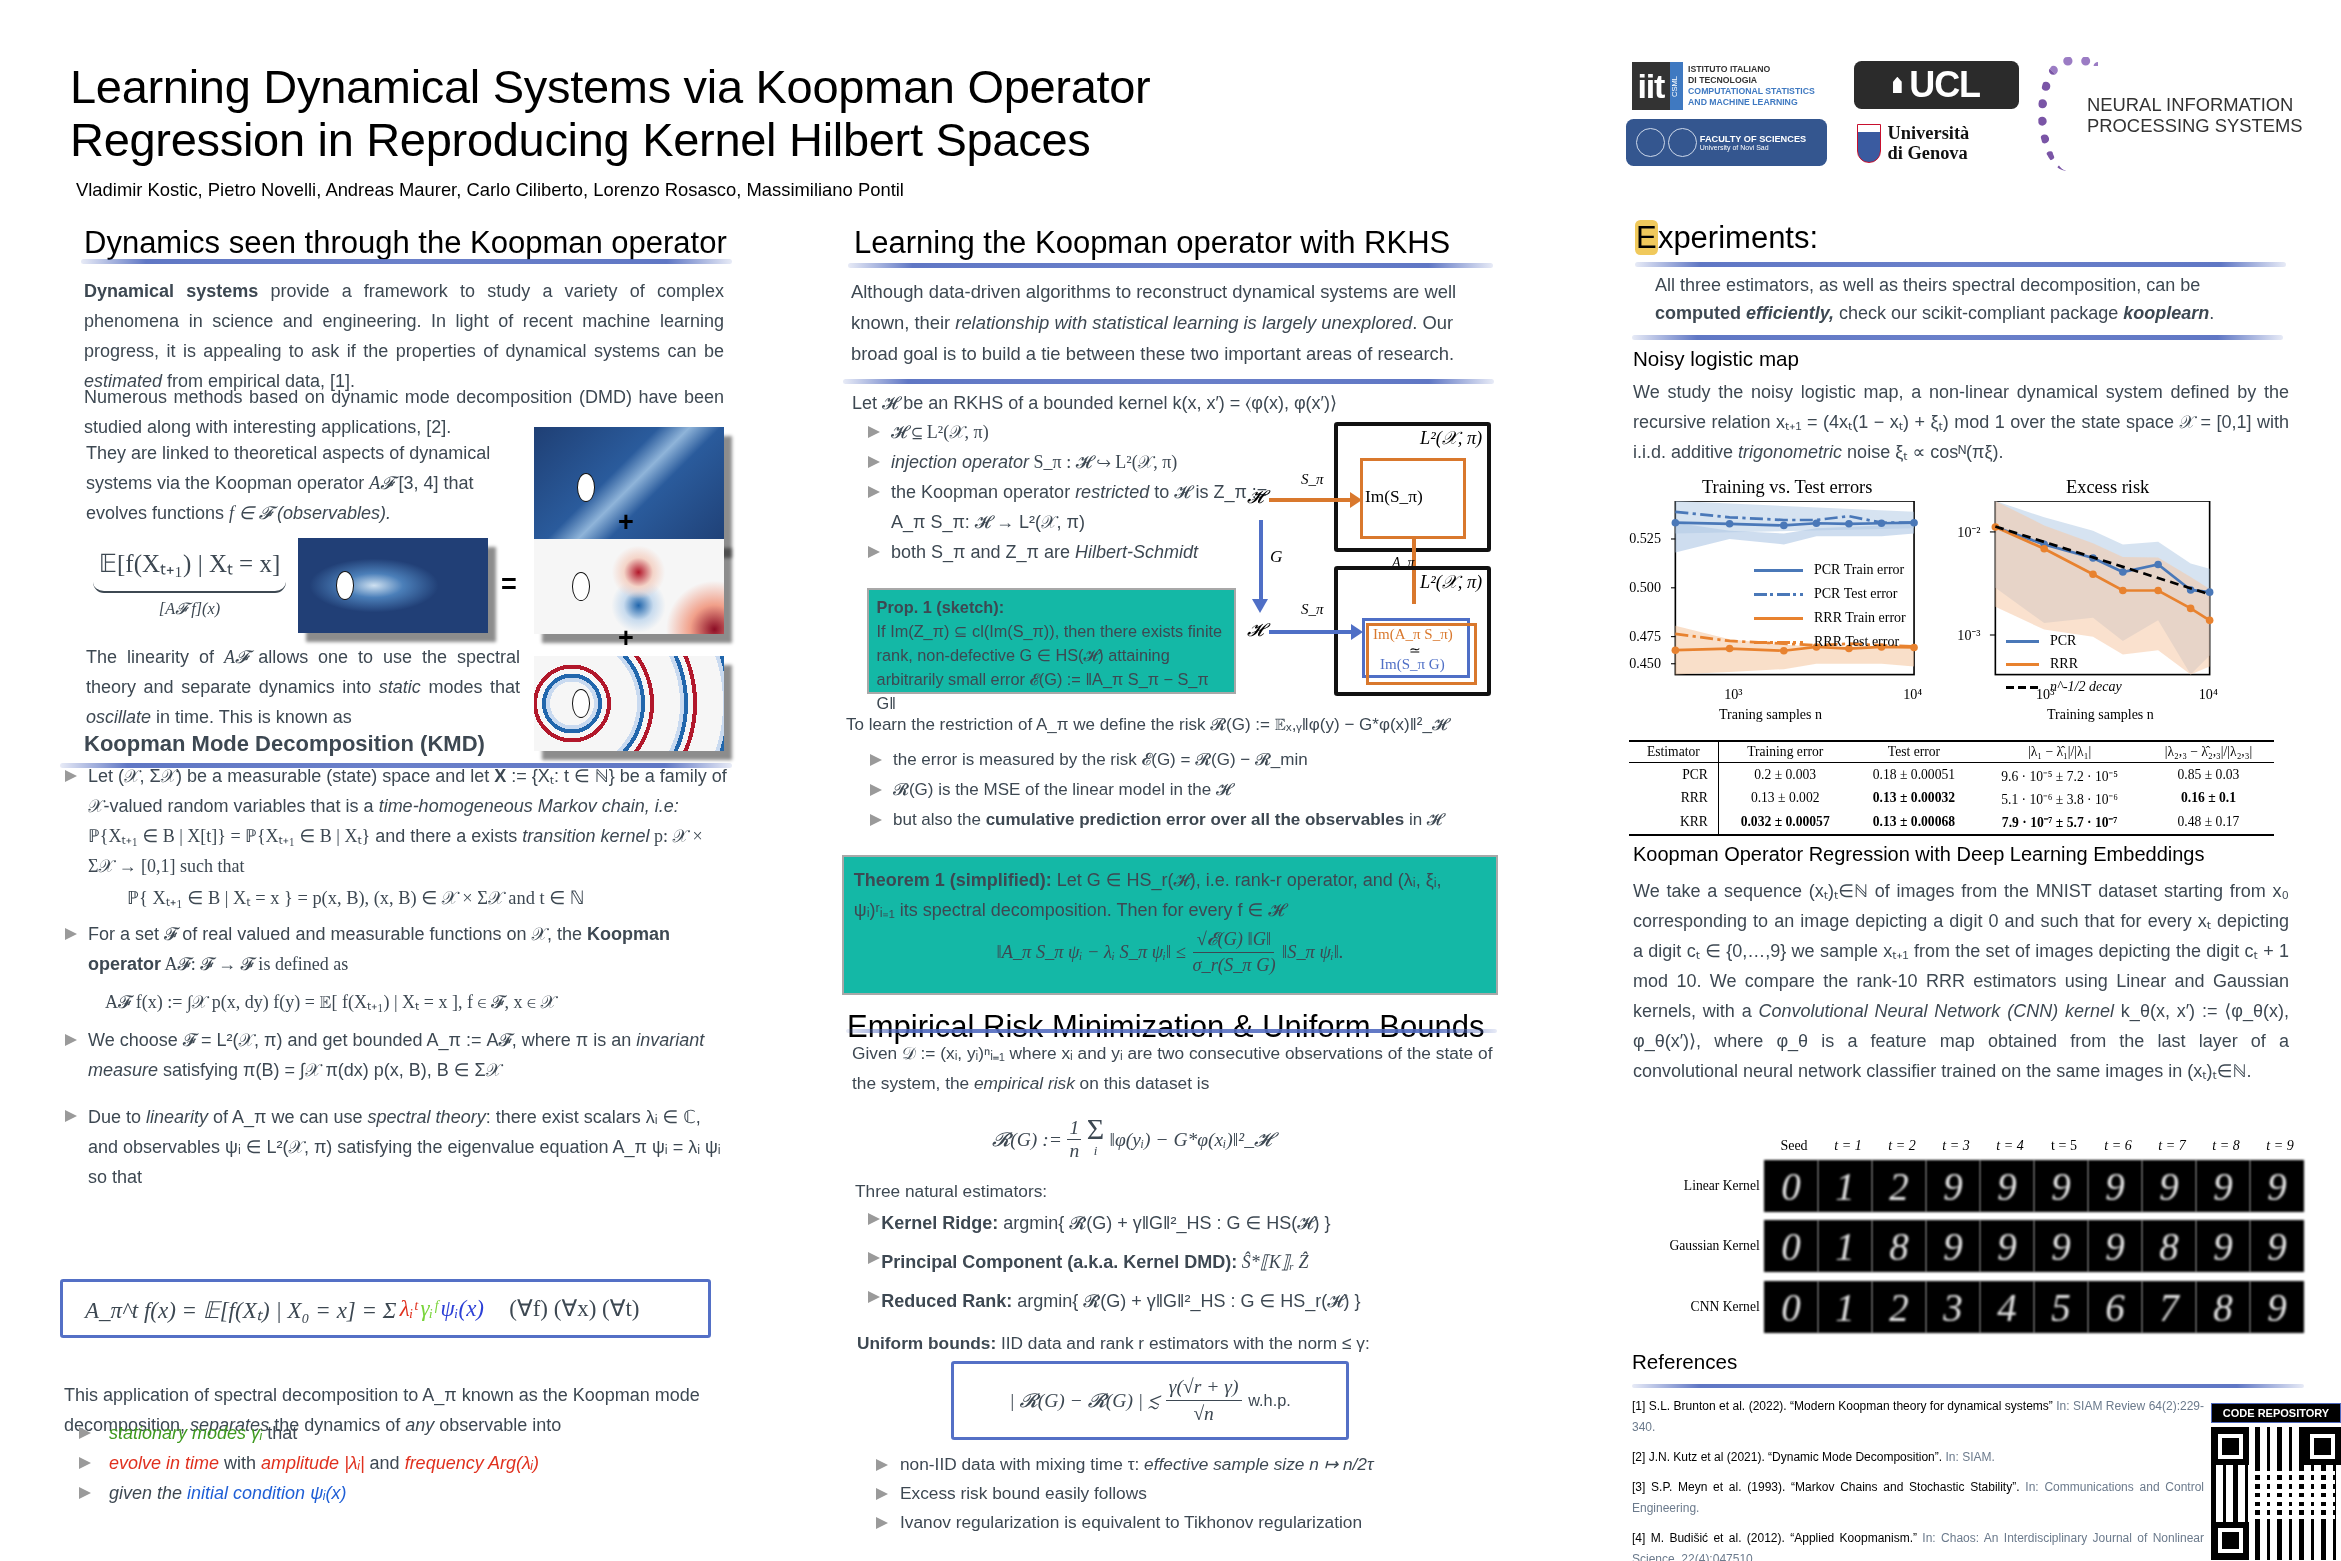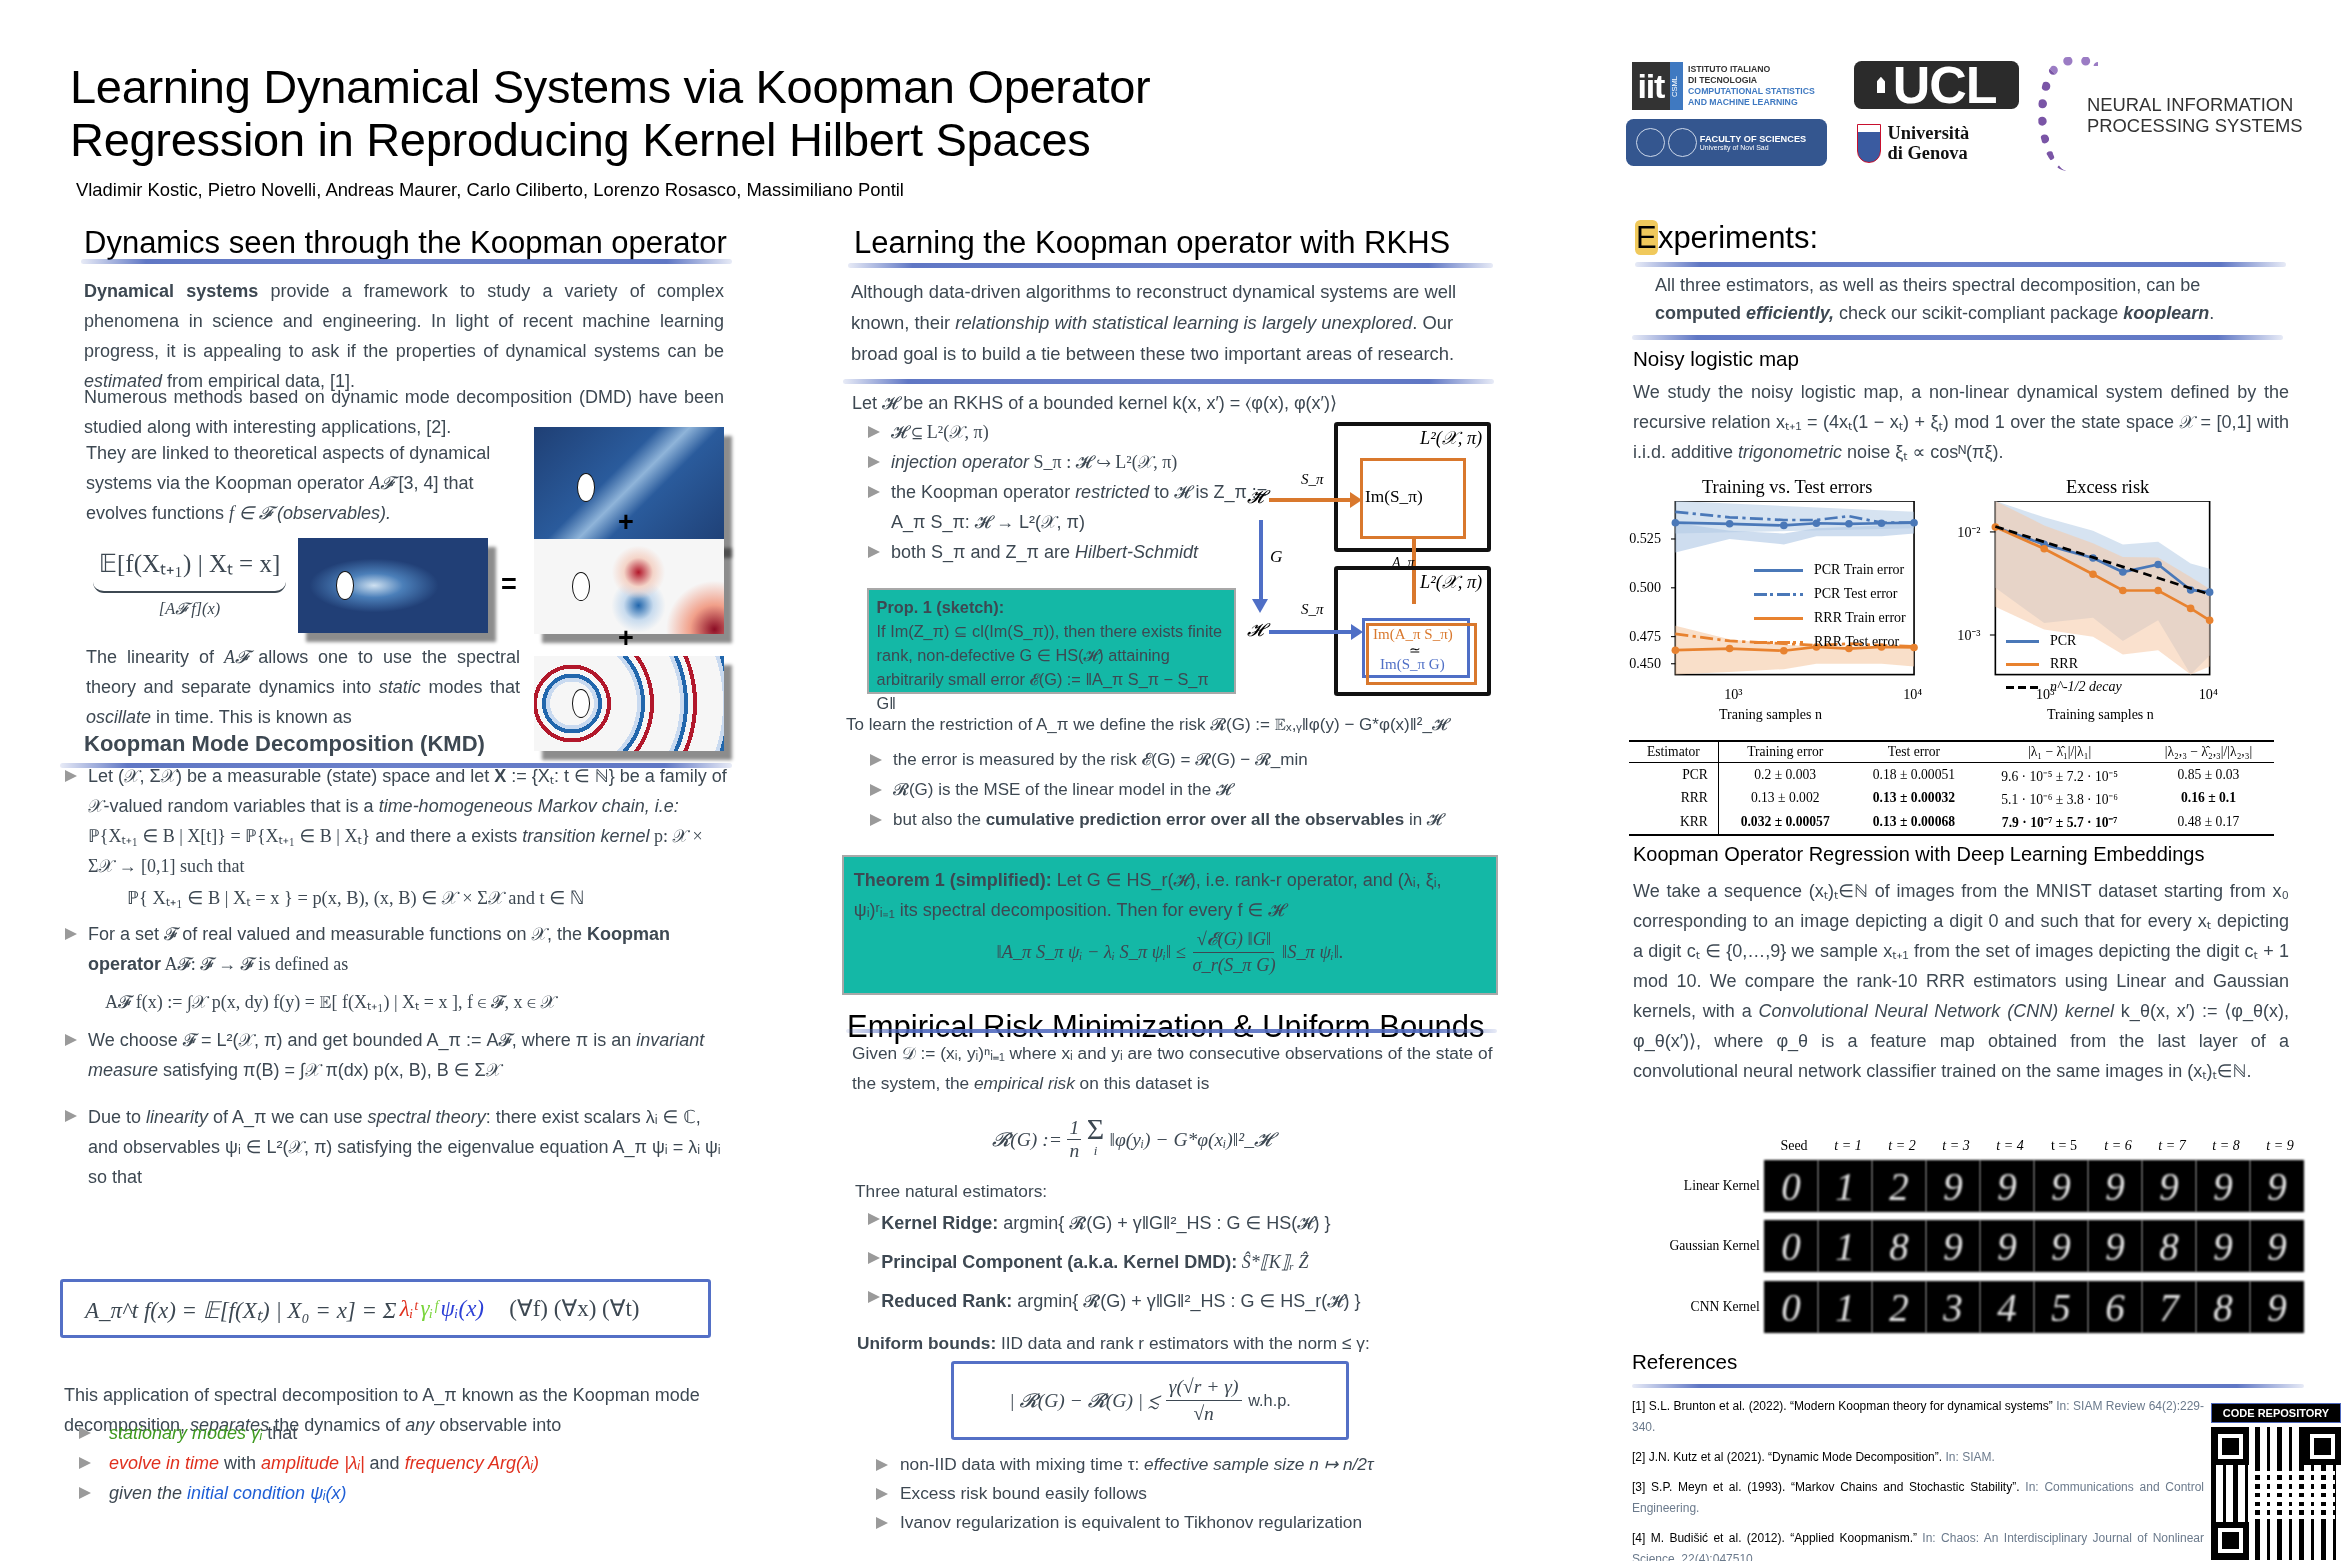--- a/index.html
+++ b/index.html
@@ -48,21 +48,21 @@
   </div>
   <div style="font-size:8.7px;line-height:11px;font-weight:700">
     <div style="color:#333">ISTITUTO ITALIANO</div>
     <div style="color:#333">DI TECNOLOGIA</div>
     <div style="color:#3f79c1">COMPUTATIONAL STATISTICS</div>
     <div style="color:#3f79c1">AND MACHINE LEARNING</div>
   </div>
 </div>
 <div class="abs logo-box" style="left:1854px;top:61px;width:165px;height:48px;background:#2b2b2b;color:#fff;display:flex;align-items:center;justify-content:center;gap:7.6px">
   <span style="display:inline-block;width:8.7px;height:16.3px;background:#fff;clip-path:polygon(50% 0,100% 30%,100% 100%,0 100%,0 30%)"></span>
-  <span style="font-weight:700;font-size:52px;letter-spacing:-1.1px">UCL</span>
+  <span style="font-weight:700;font-size:36px;letter-spacing:-1.1px">UCL</span>
 </div>
 <div class="abs logo-box" style="left:1626px;top:119px;width:201px;height:47px;background:#34568f;display:flex;align-items:center;gap:3px;padding-left:9.8px">
   <span style="width:29px;height:29px;border:1.1px solid #cdd8ea;border-radius:50%"></span>
   <span style="width:29px;height:29px;border:1.1px solid #cdd8ea;border-radius:50%"></span>
   <div style="color:#fff">
     <div style="font-size:9.2px;font-weight:700">FACULTY OF SCIENCES</div>
     <div style="font-size:7px">University of Novi Sad</div>
   </div>
 </div>
 <div class="abs" style="left:1857px;top:122px;width:163px;height:43px;display:flex;align-items:center;gap:6.5px">

